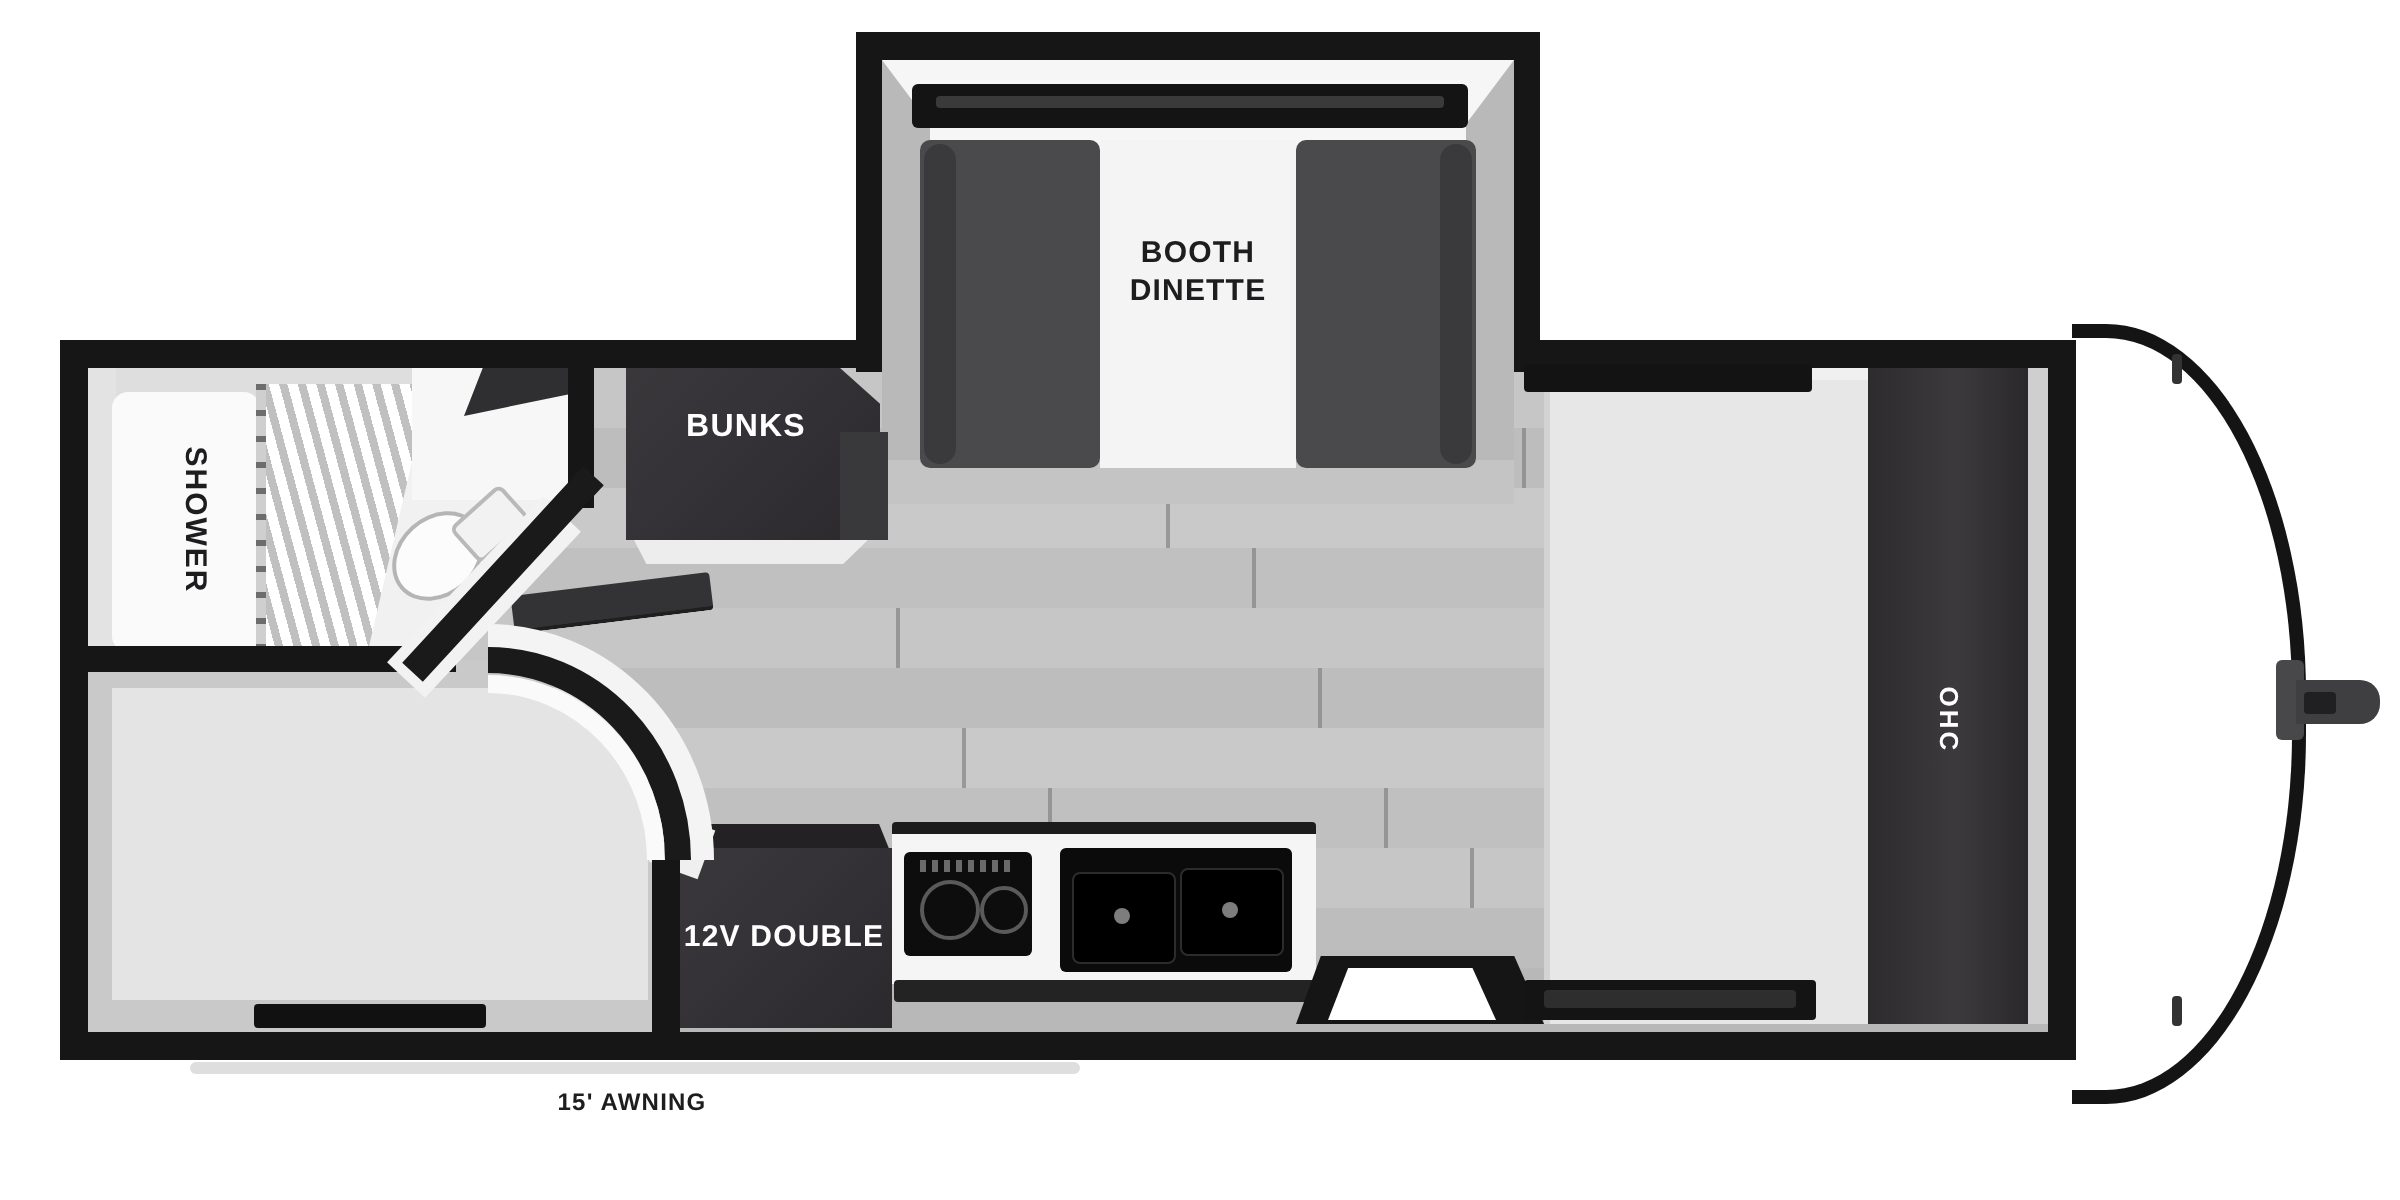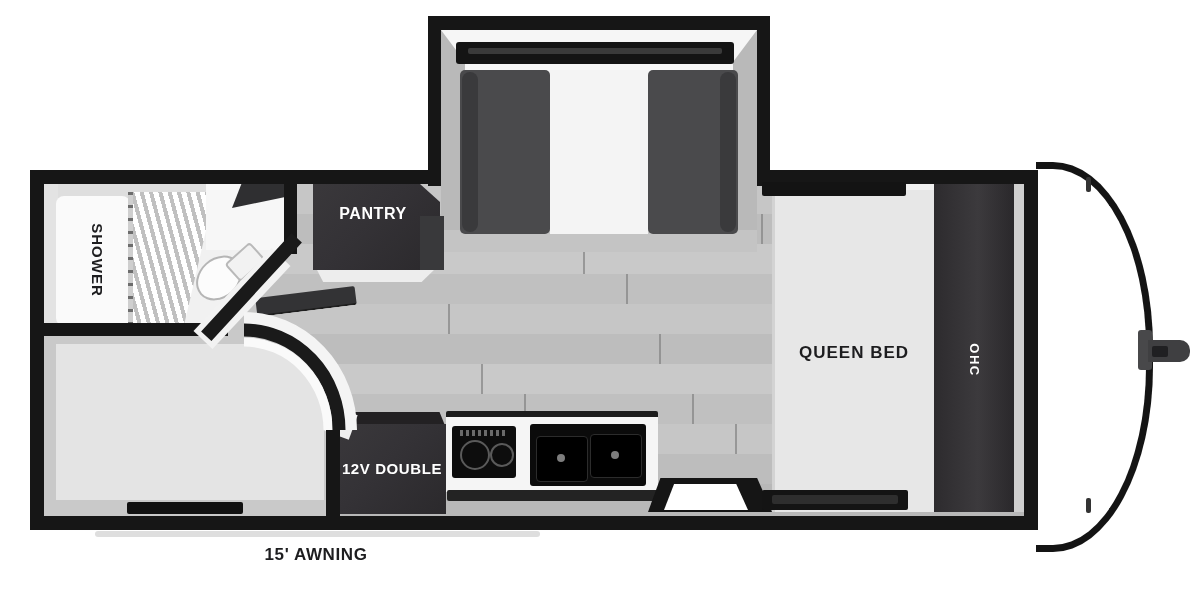--- a/index.html
+++ b/index.html
@@ -98,20 +98,21 @@
     <div class="abs" style="left:12px;top:6px;width:254px;height:6px;background:#3a3a3a;border-radius:2px;"></div>
   </div>
 
   <div class="seat" style="left:460px;top:70px;width:90px;height:164px;">
     <div class="abs" style="left:2px;top:2px;width:16px;height:160px;background:#3a3a3c;border-radius:8px;"></div>
   </div>
   <div class="seat" style="left:648px;top:70px;width:90px;height:164px;">
     <div class="abs" style="right:2px;top:2px;width:16px;height:160px;background:#3a3a3c;border-radius:8px;"></div>
   </div>
   <div class="abs" style="left:550px;top:70px;width:98px;height:164px;background:#f4f4f4;"></div>
+  <div class="lbl" style="left:554px;top:118px;width:90px;font-size:15px;">BOOTH DINETTE</div>
 
   <div class="abs" style="left:44px;top:184px;width:253px;height:146px;background:var(--bath,#f1f1f1);
               clip-path:polygon(0 0,240px 0,240px 66px,166px 146px,0 146px);">
     <div class="abs" style="left:0;top:0;width:240px;height:18px;background:#dedede;"></div>
     <div class="abs" style="left:0;top:0;width:14px;height:146px;background:#e3e3e3;"></div>
 
     <div class="abs" style="left:12px;top:12px;width:74px;height:130px;background:#fafafa;border-radius:8px;"></div>
 
     <div class="abs" style="left:84px;top:8px;width:5px;height:134px;background:repeating-linear-gradient(180deg,#6d6d6d 0 3px,#cfcfcf 3px 13px);"></div>
 
@@ -128,21 +129,21 @@
   <div class="lbl rot" style="left:106px;top:205px;width:110px;height:20px;font-size:15px;letter-spacing:1px;">SHOWER</div>
 
   <div class="abs" style="left:44px;top:330px;width:295px;height:186px;background:#c9c9c9;
               clip-path:polygon(0 0,200px 0,238px 12px,266px 32px,286px 58px,295px 86px,295px 186px,0 186px);">
     <div class="abs" style="left:12px;top:14px;width:268px;height:156px;background:#e4e4e4;"></div>
   </div>
   <div class="abs" style="left:127px;top:502px;width:116px;height:12px;background:#111;border-radius:2px;z-index:8;"></div>
 
   <div class="abs" style="left:316px;top:268px;width:120px;height:14px;background:#ededed;clip-path:polygon(0 0,100% 0,88% 100%,6% 100%);"></div>
   <div class="darkbox" style="left:313px;top:178px;width:127px;height:92px;clip-path:polygon(0 0,79% 0,100% 26%,100% 100%,0 100%);"></div>
-  <div class="lbl lbl-light" style="left:313px;top:204px;width:120px;font-size:16px;">PANTRY</div>
+  <div class="lbl lbl-light" style="left:313px;top:204px;width:120px;font-size:16px;">BUNKS</div>
   <div class="abs" style="left:420px;top:216px;width:24px;height:54px;background:#39393b;"></div>
 
   <div class="abs" style="left:256px;top:292px;width:100px;height:17px;background:#333335;border-bottom:2px solid #1f1f1f;border-radius:2px;transform:rotate(-7deg);"></div>
 
   <div class="abs" style="left:338px;top:412px;width:108px;height:16px;background:#232123;clip-path:polygon(6% 0,94% 0,100% 100%,0 100%);"></div>
   <div class="darkbox" style="left:338px;top:424px;width:108px;height:90px;"></div>
   <div class="lbl lbl-light" style="left:338px;top:460px;width:108px;font-size:15px;">12V DOUBLE</div>
   <div class="abs" style="left:446px;top:411px;width:212px;height:8px;background:#1c1c1c;border-radius:2px;"></div>
   <div class="abs" style="left:446px;top:417px;width:212px;height:75px;background:#f5f5f5;"></div>
 
@@ -158,21 +159,20 @@
     <div class="abs" style="left:27px;top:30px;width:8px;height:8px;background:#7d7d7d;border-radius:50%;"></div>
     <div class="abs" style="left:81px;top:27px;width:8px;height:8px;background:#7d7d7d;border-radius:50%;"></div>
   </div>
   <div class="abs" style="left:447px;top:490px;width:242px;height:11px;background:#232323;border-radius:2px;"></div>
 
   <div class="abs" style="left:648px;top:478px;width:124px;height:34px;background:#151515;clip-path:polygon(10% 0,88% 0,100% 100%,0 100%);"></div>
   <div class="abs" style="left:664px;top:484px;width:84px;height:26px;background:#ffffff;clip-path:polygon(12% 0,86% 0,100% 100%,0 100%);"></div>
 
   <div class="abs" style="left:763px;top:184px;width:263px;height:12px;background:#f0f0f0;"></div>
   <div class="abs" style="left:772px;top:190px;width:164px;height:322px;background:var(--bed,#e7e7e7);box-shadow:inset 3px 0 0 #d3d3d3;"></div>
-  <div class="lbl" style="left:772px;top:342px;width:164px;font-size:17px;letter-spacing:1px;">QUEEN BED</div>
   <div class="abs" style="left:762px;top:182px;width:144px;height:14px;background:#131313;border-radius:2px;z-index:8;"></div>
   <div class="abs" style="left:762px;top:490px;width:146px;height:20px;background:#141414;border-radius:2px;z-index:8;">
     <div class="abs" style="left:10px;top:5px;width:126px;height:9px;background:#2e2e2e;border-radius:2px;"></div>
   </div>
 
   <div class="abs" style="left:1012px;top:178px;width:14px;height:334px;background:#cfcfcf;"></div>
   <div class="abs" style="left:934px;top:178px;width:80px;height:334px;background:linear-gradient(90deg,#2d2b2e 0%,#3c3a3d 55%,#2a282b 100%);"></div>
   <div class="lbl lbl-light rot" style="left:982px;top:328px;width:64px;height:16px;font-size:13px;letter-spacing:1.5px;">OHC</div>
 
   <div class="wall" style="left:428px;top:16px;width:342px;height:14px;z-index:6;"></div>
@@ -199,15 +199,15 @@
   <div class="abs" style="left:1036px;top:162px;width:110px;height:376px;background:var(--cap,#ffffff);
               border:7px solid #141414;border-left:none;
               border-radius:0 100px 100px 0 / 0 185px 185px 0;z-index:5;"></div>
   <div class="abs" style="left:1086px;top:177px;width:5px;height:15px;background:#333;border-radius:2px;z-index:7;"></div>
   <div class="abs" style="left:1086px;top:498px;width:5px;height:15px;background:#333;border-radius:2px;z-index:7;"></div>
   <div class="abs" style="left:1138px;top:330px;width:14px;height:40px;background:#48484a;border-radius:3px;z-index:7;"></div>
   <div class="abs" style="left:1148px;top:340px;width:42px;height:22px;background:#3f3f41;border-radius:0 10px 10px 0;z-index:7;"></div>
   <div class="abs" style="left:1152px;top:346px;width:16px;height:11px;background:#202022;border-radius:2px;z-index:7;"></div>
 
   <div class="abs" style="left:95px;top:531px;width:445px;height:6px;background:#dedede;border-radius:3px;z-index:7;"></div>
-  <div class="lbl" style="left:226px;top:544px;width:180px;font-size:17px;z-index:7;">15' AWNING</div>
+  <div class="lbl" style="left:226px;top:544px;width:180px;font-size:12px;z-index:7;">15' AWNING</div>
 
 </div>
 
 </body></html>

